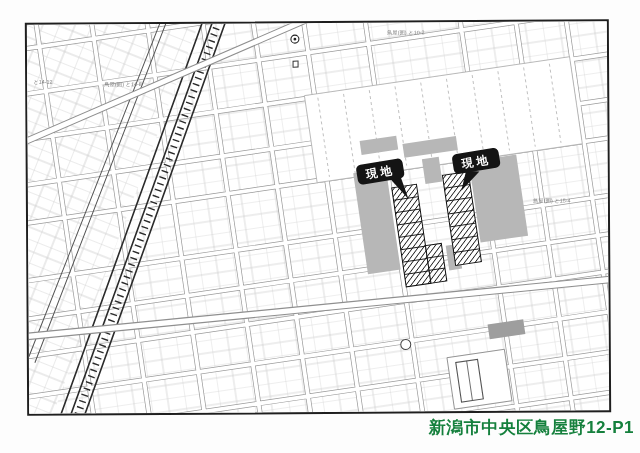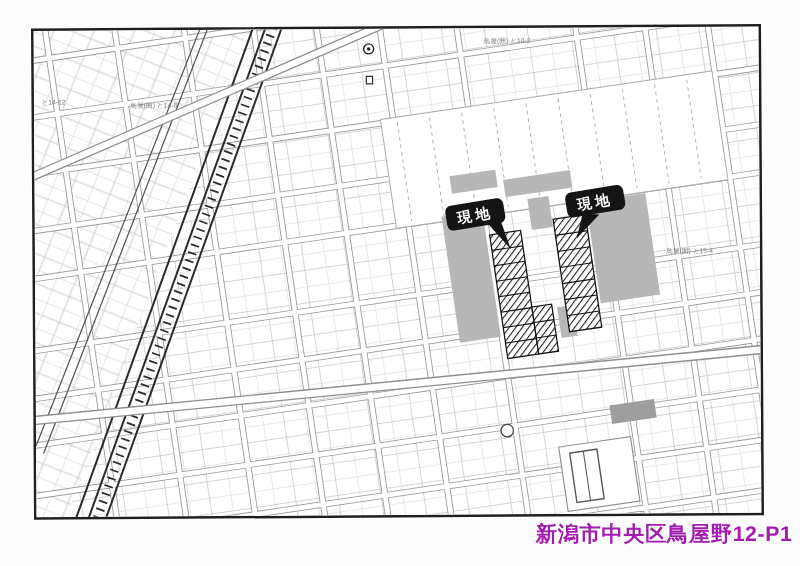--- a/index.html
+++ b/index.html
@@ -7,21 +7,21 @@
        font-family:"Liberation Sans",sans-serif;}
   .page{position:relative;width:640px;height:453px;background:#fdfdfd;}
   .map-frame{
     position:absolute;left:26px;top:21px;width:584px;height:393px;
     border:2px solid #1f1f1f;box-sizing:border-box;background:#ffffff;
     transform:rotate(-0.35deg);overflow:hidden;
   }
   .map-frame svg{display:block;}
   .caption{
     position:absolute;top:416px;right:6px;
-    font-size:17px;font-weight:700;letter-spacing:0.5px;color:#a21caf;
+    font-size:17px;font-weight:700;letter-spacing:0.5px;color:#15803d;
     font-family:"Liberation Sans",sans-serif;white-space:nowrap;
   }
   .speck{position:absolute;left:36px;top:40px;width:3px;height:3px;background:#8d8d8d;border-radius:50%;}
   text{font-family:"Liberation Sans",sans-serif;}
 </style>
 </head>
 <body>
 
 <div class="page">
 

